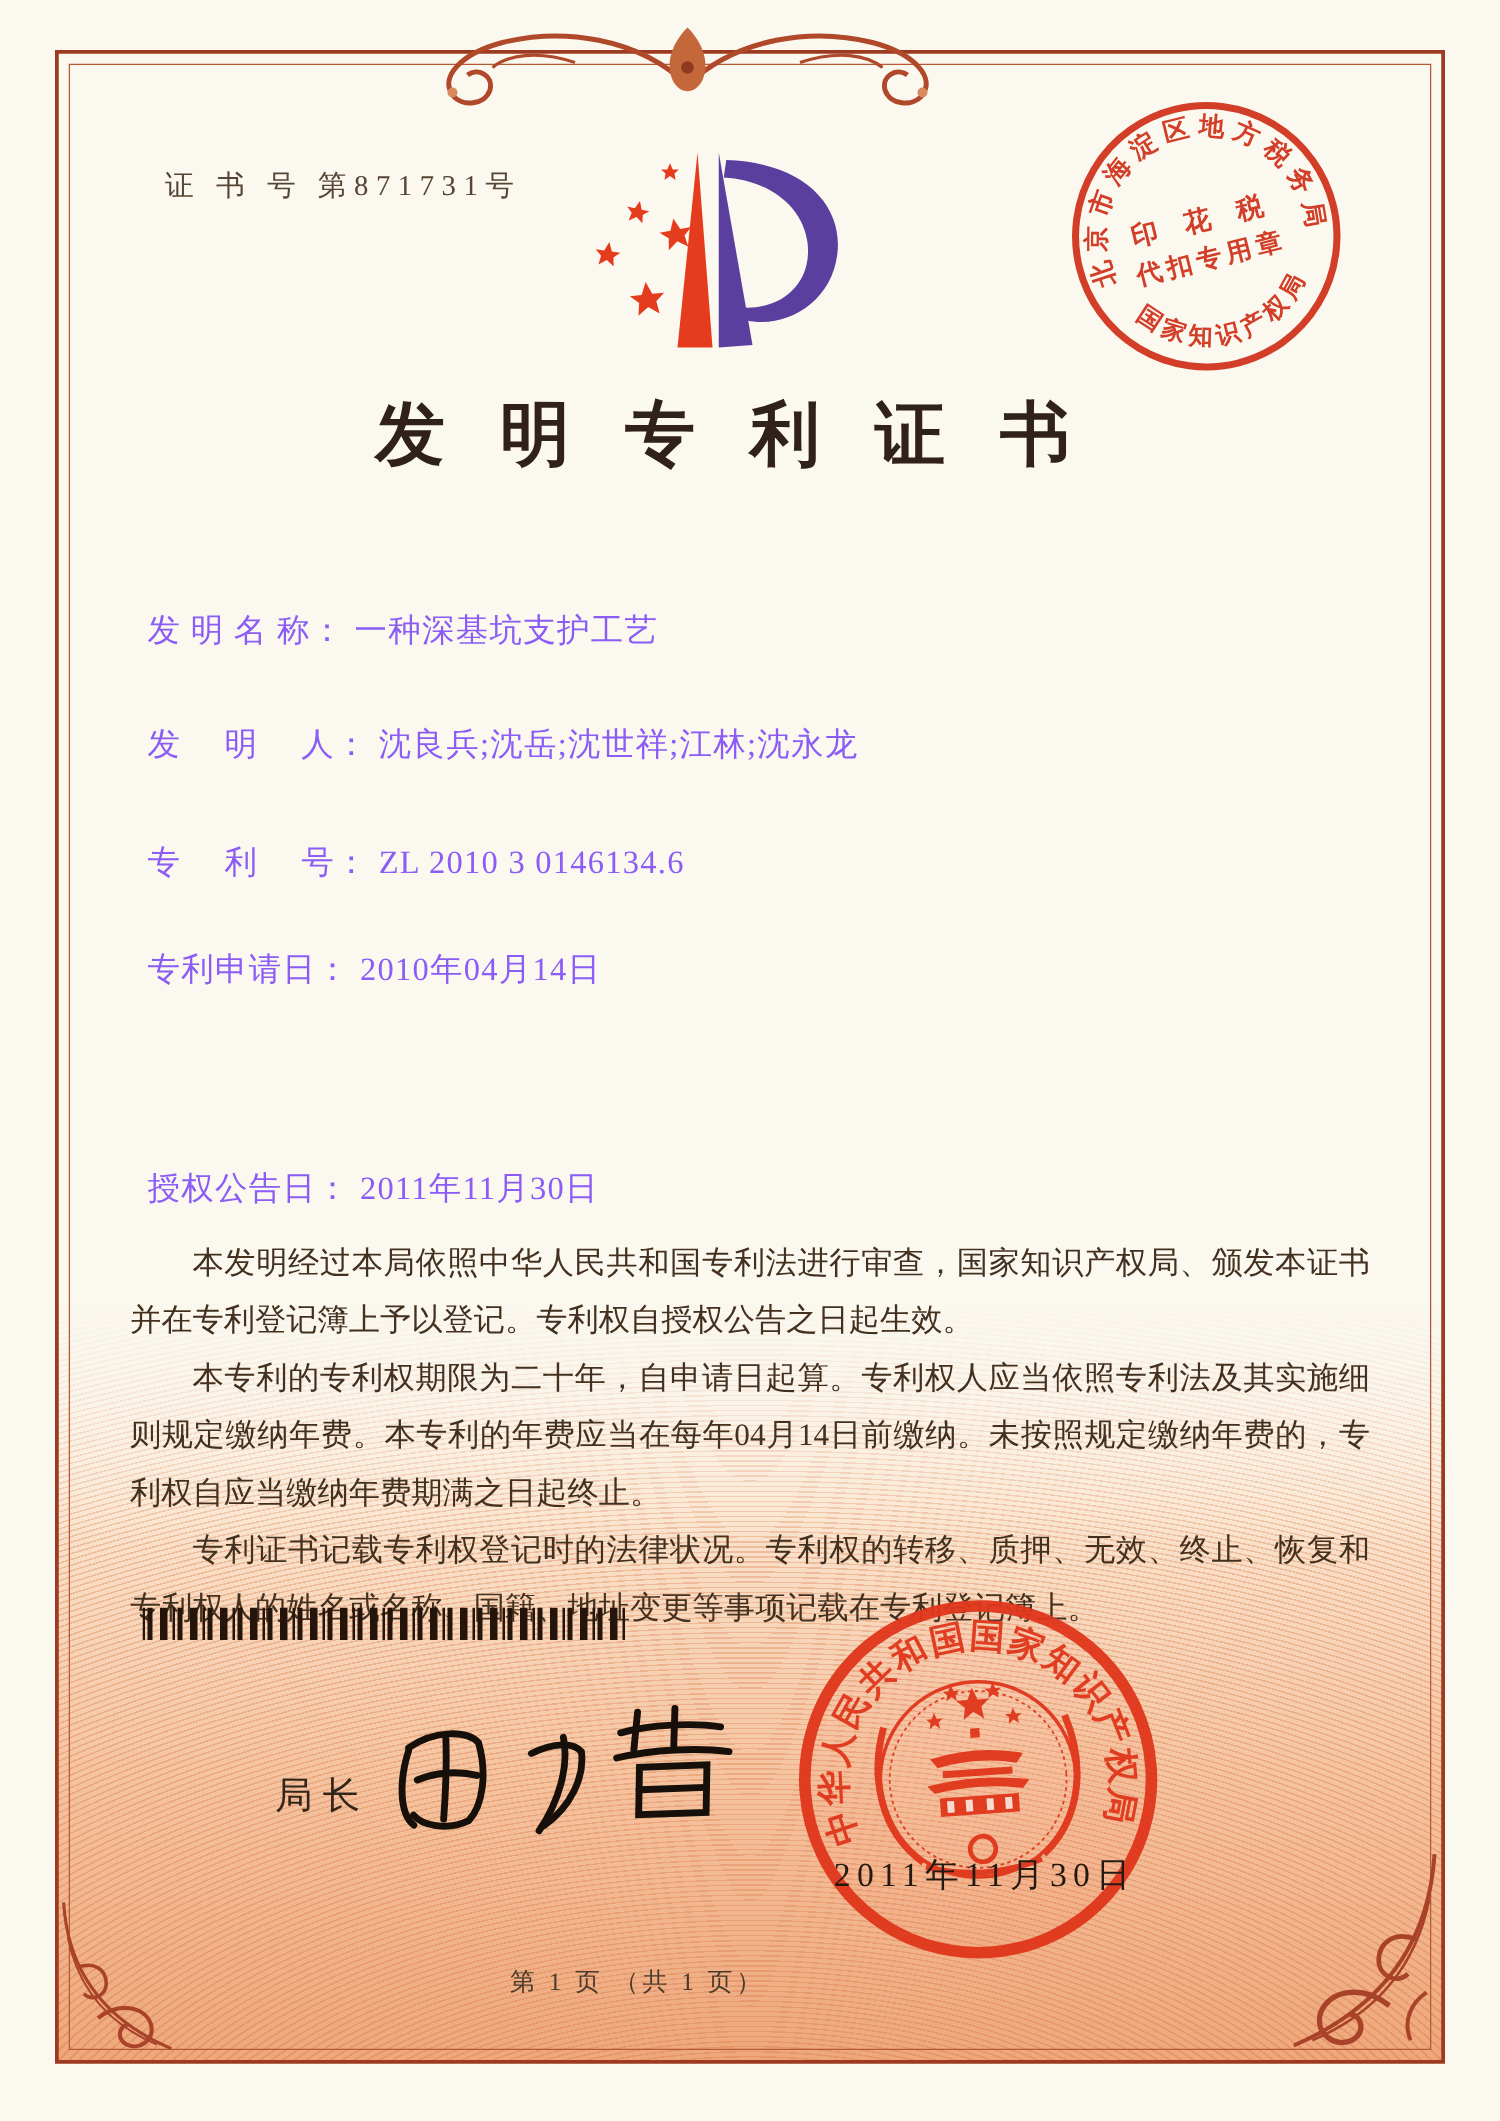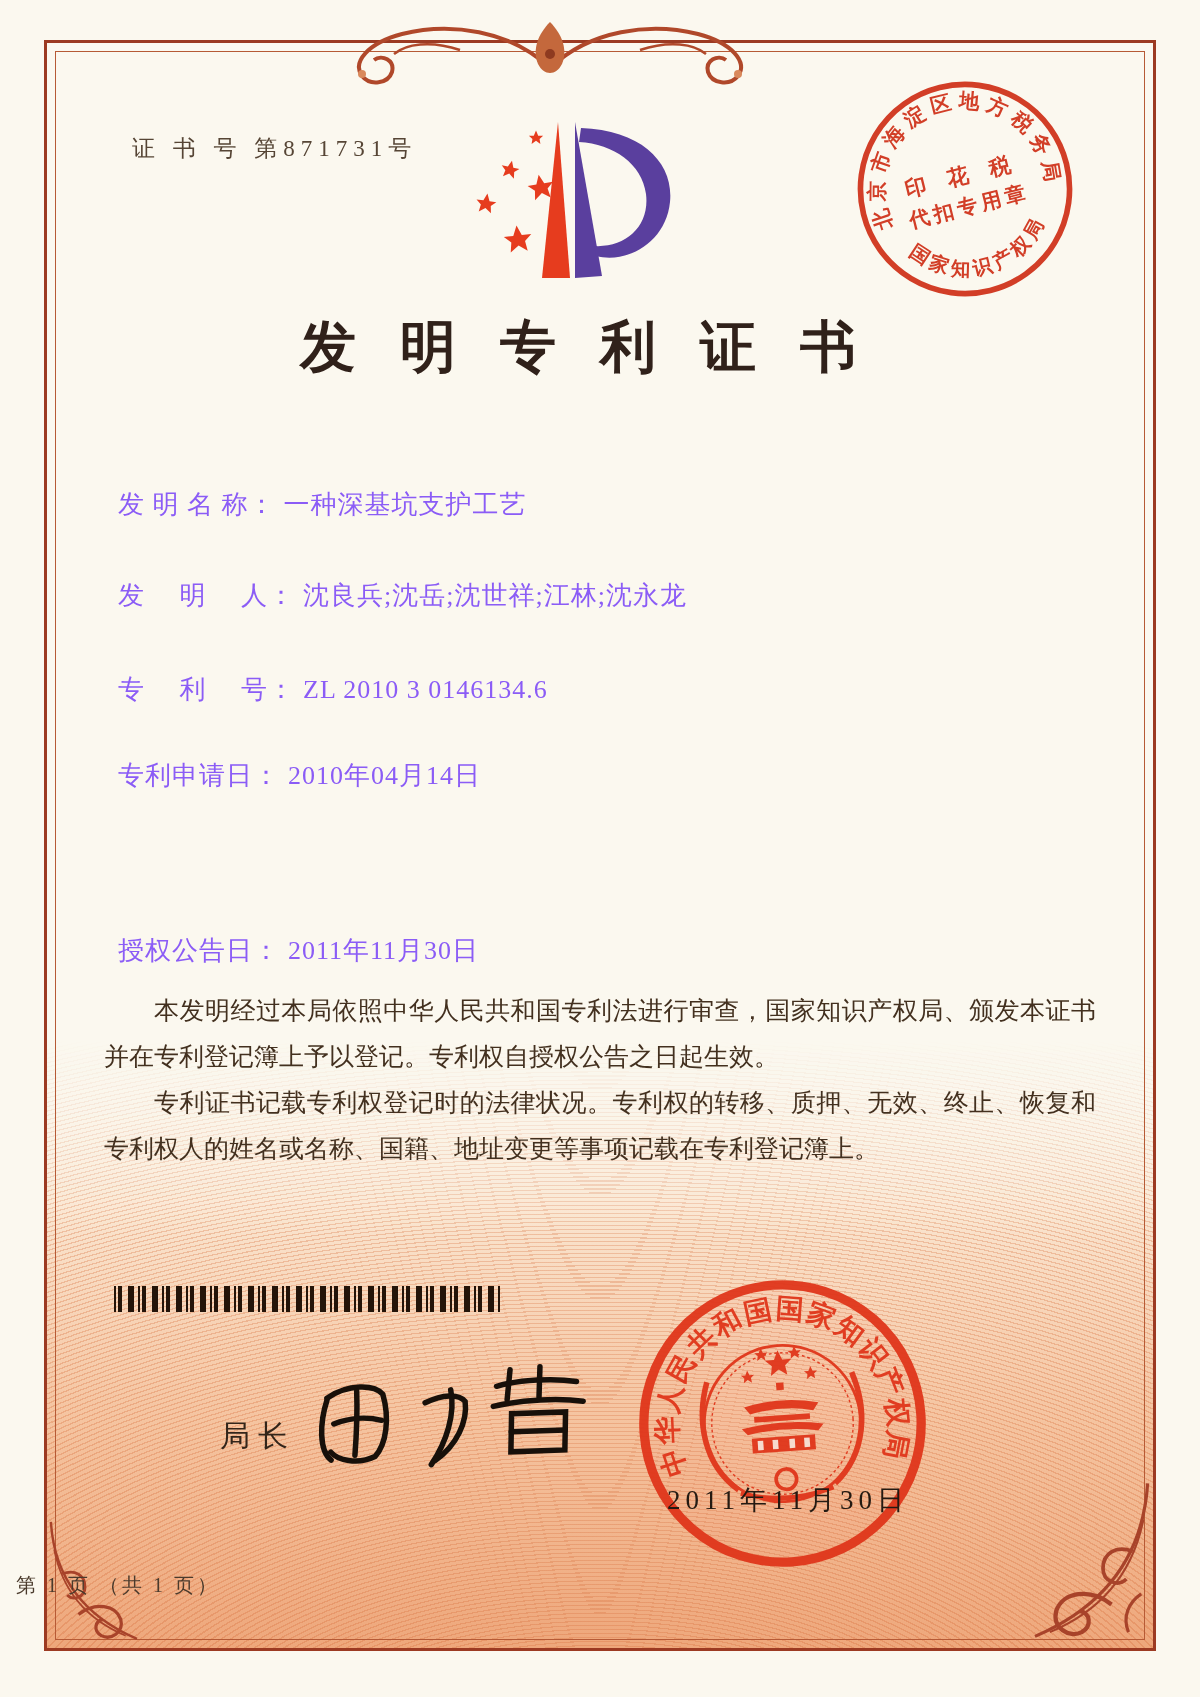--- a/index.html
+++ b/index.html
@@ -64,22 +64,22 @@
     font-size:30px;letter-spacing:8px;color:#33251a;
     font-family:"Liberation Sans","DejaVu Sans",sans-serif;
   }
   .signature{position:absolute;left:298px;top:1352px;width:300px;height:150px;z-index:6;transform:rotate(-2deg);}
   .seal{position:absolute;left:615px;top:1256px;width:335px;height:335px;z-index:6;opacity:.95;}
   .seal-date{
     position:absolute;left:638px;top:1482px;width:300px;z-index:7;
     text-align:center;font-size:27px;letter-spacing:5px;color:#241a12;
   }
   .footer{
-    position:absolute;left:16px;top:1572px;width:1020px;z-index:7;
-    font-size:20px;letter-spacing:3px;color:#4a3a2c;
+    position:absolute;left:0;top:1572px;width:1020px;z-index:7;
+    text-align:center;font-size:20px;letter-spacing:3px;color:#4a3a2c;
   }
   .sr{position:absolute;width:1px;height:1px;overflow:hidden;clip:rect(0 0 0 0);}
 </style>
 </head>
 <body>
 
 <div class="page">
 
   <div class="waves"></div>
   <div class="frame-outer"></div>
@@ -163,20 +163,21 @@
   </div>
   <div class="field f4">
     <span class="lab">专利申请日：</span><span>2010年04月14日</span>
   </div>
   <div class="field f6">
     <span class="lab">授权公告日：</span><span>2011年11月30日</span>
   </div>
 
   <div class="body-text">
     <p>本发明经过本局依照中华人民共和国专利法进行审查，国家知识产权局、颁发本证书并在专利登记簿上予以登记。专利权自授权公告之日起生效。</p>
+    <p>本专利的专利权期限为二十年，自申请日起算。专利权人应当依照专利法及其实施细则规定缴纳年费。本专利的年费应当在每年04月14日前缴纳。未按照规定缴纳年费的，专利权自应当缴纳年费期满之日起终止。</p>
     <p>专利证书记载专利权登记时的法律状况。专利权的转移、质押、无效、终止、恢复和专利权人的姓名或名称、国籍、地址变更等事项记载在专利登记簿上。</p>
   </div>
 
   <div class="barcode"><i style="width: 2px; margin-right: 2px;"></i><i style="width: 4px; margin-right: 6px;"></i><i style="width: 6px; margin-right: 4px;"></i><i style="width: 2px; margin-right: 2px;"></i><i style="width: 4px; margin-right: 6px;"></i><i style="width: 6px; margin-right: 4px;"></i><i style="width: 2px; margin-right: 2px;"></i><i style="width: 4px; margin-right: 6px;"></i><i style="width: 6px; margin-right: 4px;"></i><i style="width: 2px; margin-right: 2px;"></i><i style="width: 4px; margin-right: 6px;"></i><i style="width: 6px; margin-right: 4px;"></i><i style="width: 2px; margin-right: 2px;"></i><i style="width: 4px; margin-right: 6px;"></i><i style="width: 6px; margin-right: 4px;"></i><i style="width: 2px; margin-right: 2px;"></i><i style="width: 4px; margin-right: 6px;"></i><i style="width: 6px; margin-right: 4px;"></i><i style="width: 2px; margin-right: 2px;"></i><i style="width: 4px; margin-right: 6px;"></i><i style="width: 6px; margin-right: 4px;"></i><i style="width: 2px; margin-right: 2px;"></i><i style="width: 4px; margin-right: 6px;"></i><i style="width: 6px; margin-right: 4px;"></i><i style="width: 2px; margin-right: 2px;"></i><i style="width: 4px; margin-right: 6px;"></i><i style="width: 6px; margin-right: 4px;"></i><i style="width: 2px; margin-right: 2px;"></i><i style="width: 4px; margin-right: 6px;"></i><i style="width: 6px; margin-right: 4px;"></i><i style="width: 2px; margin-right: 2px;"></i><i style="width: 4px; margin-right: 6px;"></i><i style="width: 6px; margin-right: 4px;"></i><i style="width: 2px; margin-right: 2px;"></i><i style="width: 4px; margin-right: 6px;"></i><i style="width: 6px; margin-right: 4px;"></i><i style="width: 2px; margin-right: 2px;"></i><i style="width: 4px; margin-right: 6px;"></i><i style="width: 6px; margin-right: 4px;"></i><i style="width: 2px; margin-right: 2px;"></i><i style="width: 4px; margin-right: 6px;"></i><i style="width: 6px; margin-right: 4px;"></i><i style="width: 2px; margin-right: 2px;"></i><i style="width: 4px; margin-right: 6px;"></i><i style="width: 6px; margin-right: 4px;"></i><i style="width: 2px; margin-right: 2px;"></i><i style="width: 4px; margin-right: 6px;"></i><i style="width: 6px; margin-right: 4px;"></i><i style="width: 2px; margin-right: 2px;"></i></div>
 
   <div class="director">局长</div>
   <svg class="signature" viewBox="0 0 300 150">
     <g fill="none" stroke="#17100a" stroke-width="5.5" stroke-linecap="round">
       <path d="M30,44 C22,66 20,94 32,104"></path>
       <path d="M30,42 C52,28 78,30 86,40 C92,64 88,90 76,102 C58,110 38,104 32,96"></path>

